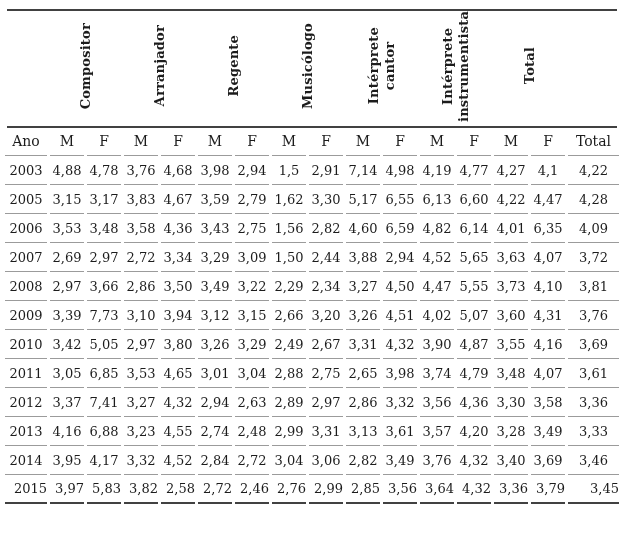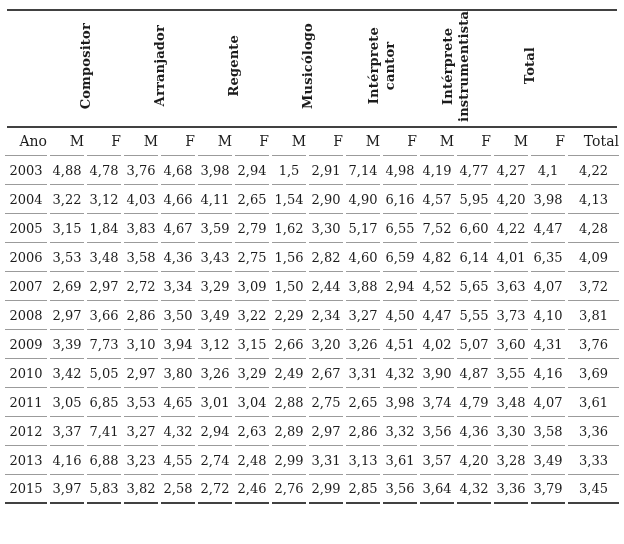--- a/index.html
+++ b/index.html
@@ -44,35 +44,36 @@
     transform: rotate(180deg);
     white-space: pre-line;
     font-size: 13px;
     line-height: 1.2;
     letter-spacing: 0.2px;
   }
   tr.cols-row th {
     height: 30px;
     font-weight: normal;
     font-size: 14px;
-    text-align: right;
+    text-align: center;
     vertical-align: middle;
     border-bottom: 1.5px solid #9b9b9b;
     white-space: nowrap;
   }
   tbody td {
     height: 29px;
     font-size: 13px;
     text-align: center;
     vertical-align: middle;
     border-bottom: 1.5px solid #9b9b9b;
     white-space: nowrap;
   }
   tbody tr:last-child td {
     border-bottom: 2.5px solid #414141;
+    text-align: right;
   }
 </style>
 </head>
 <body>
 
 <div class="page">
   <div class="rule rule-top"></div>
   <div class="rule rule-mid"></div>
 
   <table class="data-table">
@@ -140,50 +141,32 @@
           <td>2,91</td>
           <td>7,14</td>
           <td>4,98</td>
           <td>4,19</td>
           <td>4,77</td>
           <td>4,27</td>
           <td>4,1</td>
           <td>4,22</td>
         </tr>
         <tr>
-          <td>2004</td>
-          <td>3,22</td>
-          <td>3,12</td>
-          <td>4,03</td>
-          <td>4,66</td>
-          <td>4,11</td>
-          <td>2,65</td>
-          <td>1,54</td>
-          <td>2,90</td>
-          <td>4,90</td>
-          <td>6,16</td>
-          <td>4,57</td>
-          <td>5,95</td>
-          <td>4,20</td>
-          <td>3,98</td>
-          <td>4,13</td>
-        </tr>
-        <tr>
           <td>2005</td>
           <td>3,15</td>
-          <td>1,84</td>
+          <td>3,17</td>
           <td>3,83</td>
           <td>4,67</td>
           <td>3,59</td>
           <td>2,79</td>
           <td>1,62</td>
           <td>3,30</td>
           <td>5,17</td>
           <td>6,55</td>
-          <td>7,52</td>
+          <td>6,13</td>
           <td>6,60</td>
           <td>4,22</td>
           <td>4,47</td>
           <td>4,28</td>
         </tr>
         <tr>
           <td>2006</td>
           <td>3,53</td>
           <td>3,48</td>
           <td>3,58</td>
@@ -320,20 +303,38 @@
           <td>3,31</td>
           <td>3,13</td>
           <td>3,61</td>
           <td>3,57</td>
           <td>4,20</td>
           <td>3,28</td>
           <td>3,49</td>
           <td>3,33</td>
         </tr>
         <tr>
+          <td>2014</td>
+          <td>3,95</td>
+          <td>4,17</td>
+          <td>3,32</td>
+          <td>4,52</td>
+          <td>2,84</td>
+          <td>2,72</td>
+          <td>3,04</td>
+          <td>3,06</td>
+          <td>2,82</td>
+          <td>3,49</td>
+          <td>3,76</td>
+          <td>4,32</td>
+          <td>3,40</td>
+          <td>3,69</td>
+          <td>3,46</td>
+        </tr>
+        <tr>
           <td>2015</td>
           <td>3,97</td>
           <td>5,83</td>
           <td>3,82</td>
           <td>2,58</td>
           <td>2,72</td>
           <td>2,46</td>
           <td>2,76</td>
           <td>2,99</td>
           <td>2,85</td>

